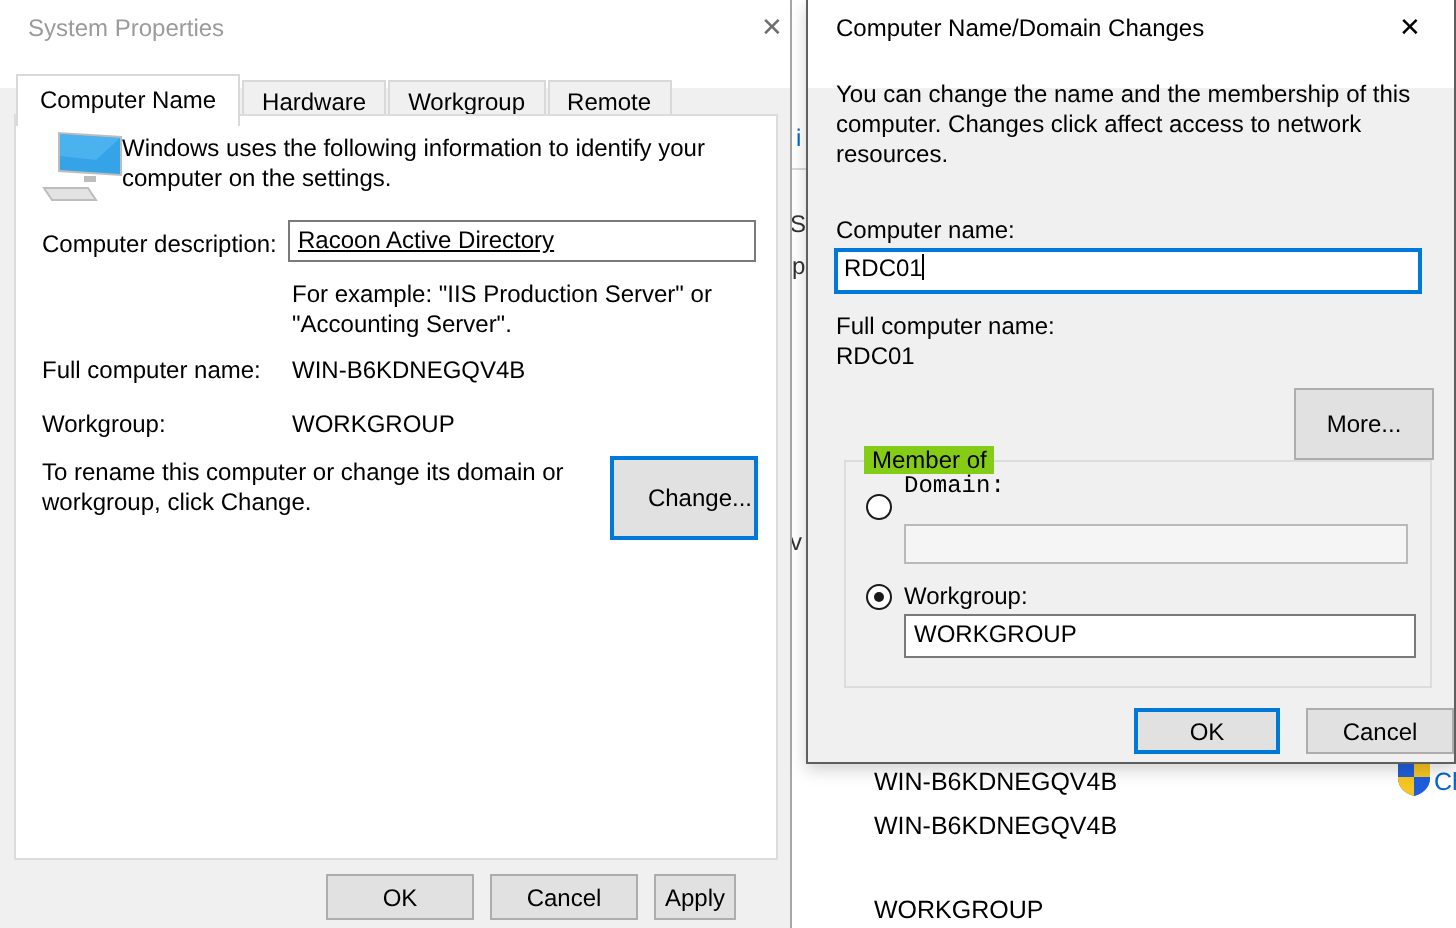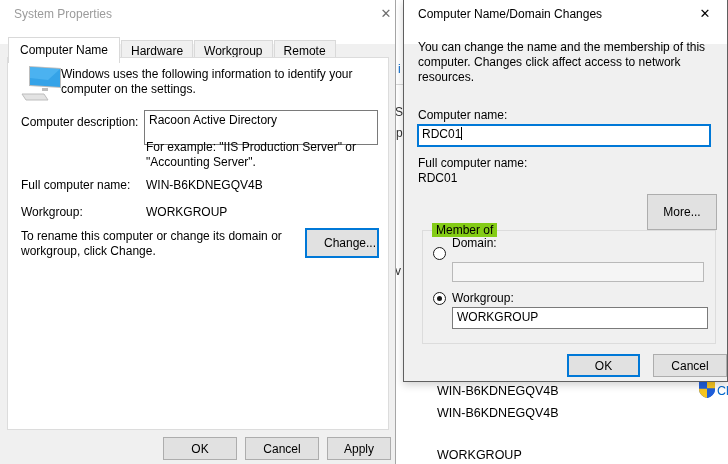--- a/index.html
+++ b/index.html
@@ -145,37 +145,37 @@
     <svg class="abs pc-icon" style="left:12px; top:5px;" viewBox="0 0 46 42">
       <polygon points="9,3 41,5 41,25 9,23" fill="#bdbdbd"></polygon>
       <polygon points="10,4 40,6 40,24 10,22" fill="#35a3e8"></polygon>
       <polygon points="10,4 40,6 28,17 10,15" fill="#5cc0f5" opacity="0.55"></polygon>
       <rect x="22" y="25" width="6" height="3" fill="#bdbdbd"></rect>
       <polygon points="2,31 24,31 28,37 6,37" fill="#e3e3e3" stroke="#bdbdbd" stroke-width="1"></polygon>
     </svg>
     <div class="abs wrap" style="left:53px; top:9px; width:316px;">Windows uses the following information to identify your computer on the settings.</div>
 
     <span class="abs lbl" style="left:13px; top:57px;">Computer description:</span>
-    <div class="abs textbox" style="left:136px; top:52px; width:234px; height:35px;">Racoon Active Directory</div>
+    <div class="abs textbox" style="left:136px; top:52px; width:234px; height:21px;text-decoration:underline;">Racoon Active Directory</div>
 
     <div class="abs wrap" style="left:138px; top:82px; width:232px;">For example: "IIS Production Server" or "Accounting Server".</div>
 
     <span class="abs lbl" style="left:13px; top:120px;">Full computer name:</span>
     <span class="abs lbl" style="left:138px; top:120px;">WIN-B6KDNEGQV4B</span>
 
     <span class="abs lbl" style="left:13px; top:147px;">Workgroup:</span>
     <span class="abs lbl" style="left:138px; top:147px;">WORKGROUP</span>
 
     <div class="abs wrap" style="left:13px; top:171px; width:270px;">To rename this computer or change its domain or workgroup, click Change.</div>
-    <div class="abs btn default" style="left:297px; top:170px; width:74px; height:30px;padding-left:16px;">Change...</div>
+    <div class="abs btn default" style="left:297px; top:170px; width:74px; height:42px;padding-left:16px;">Change...</div>
   </div>
 
   <div class="abs btn" style="left:163px; top:437px; width:74px; height:23px;">OK</div>
   <div class="abs btn" style="left:245px; top:437px; width:74px; height:23px;">Cancel</div>
-  <div class="abs btn" style="left:327px; top:437px; width:64px; height:23px;">Apply</div>
+  <div class="abs btn" style="left:327px; top:437px; width:41px; height:23px;">Apply</div>
 </div>
 
 <div id="dlg-right" class="abs dialog">
   <div class="abs titlebar">
     <span class="abs title">Computer Name/Domain Changes</span>
     <span class="abs close-x" style="left:288px;">✕</span>
   </div>
 
   <div class="abs wrap" style="left:14px; top:40px; width:302px;">You can change the name and the membership of this computer. Changes click affect access to network resources.</div>
 
@@ -184,21 +184,21 @@
 
   <span class="abs lbl" style="left:14px; top:156px;">Full computer name:</span>
   <span class="abs lbl" style="left:14px; top:171px;">RDC01</span>
 
   <div class="abs btn" style="left:243px; top:194px; width:70px; height:36px;">More...</div>
 
   <div class="abs groupbox" style="left:18px; top:230px; width:294px; height:114px;">
     <span class="legend">Member of</span>
 
     <span class="abs radio" style="left:10px; top:16px;"></span>
-    <span class="abs lbl" style="left:29px; top:5px;">Domain:</span>
+    <span class="abs lbl" style="left:29px; top:5px;font-family:Liberation Mono, monospace;">Domain:</span>
     <div class="abs textbox disabled" style="left:29px; top:31px; width:252px; height:20px;"></div>
 
     <span class="abs radio checked" style="left:10px; top:61px;"></span>
     <span class="abs lbl" style="left:29px; top:60px;">Workgroup:</span>
     <div class="abs textbox" style="left:29px; top:76px; width:256px; height:22px;">WORKGROUP</div>
   </div>
 
   <div class="abs btn default" style="left:163px; top:354px; width:73px; height:23px;">OK</div>
   <div class="abs btn" style="left:249px; top:354px; width:74px; height:23px;">Cancel</div>
 </div>

